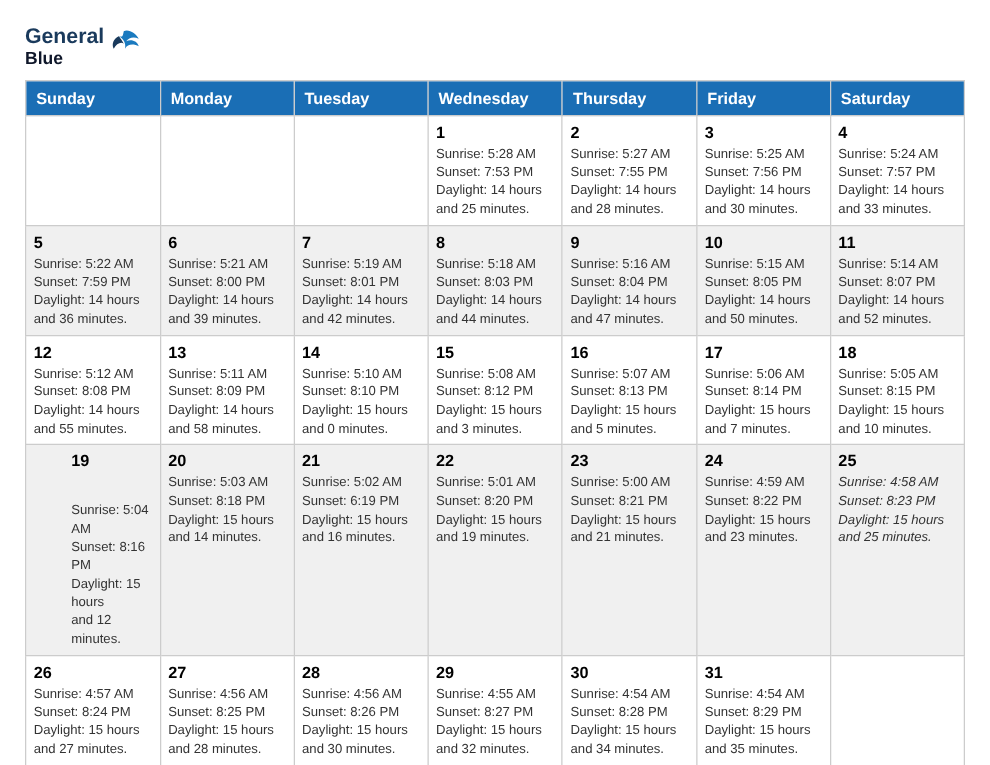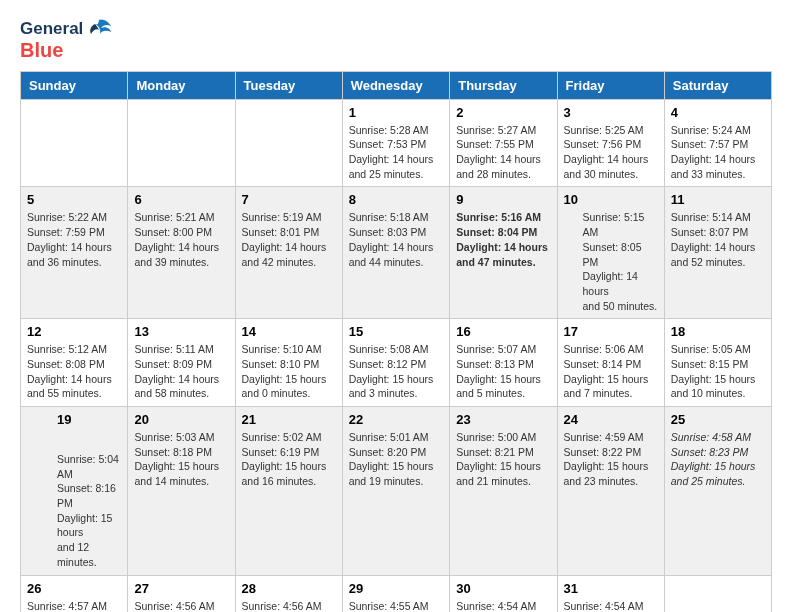--- a/index.html
+++ b/index.html
@@ -67,40 +67,41 @@
     .day-info {
       color: #333;
       line-height: 1.4;
       font-size: 10.5px;
     }
     .empty-cell {
       background: #fff;
     }
     .logo-wrapper {
       display: flex;
+      align-items: center;
     }
     .logo-text {
       display: inline-flex;
       flex-direction: column;
       line-height: 1.1;
     }
     .bird-svg {
       margin-left: 2px;
       margin-top: -4px;
     }
   </style>
 </head>
 <body>
 
 <div class="header">
   <div class="logo">
     <div class="logo-wrapper">
       <div class="logo-text">
         <span style="font-size:17px;font-weight:bold;color:#1a3a5c;">General</span>
-        <span style="font-size:20px;font-weight:bold;color:#ef4444;">Blue</span>
+        <span style="font-size:14px;font-weight:bold;color:#0f172a;">Blue</span>
       </div>
       <svg class="bird-svg" width="28" height="28" viewBox="0 0 28 28">
         <path d="M14 4 C18 2, 24 6, 26 10 C22 8, 18 9, 16 12 C20 10, 25 12, 26 16 C22 14, 17 14, 15 18 C16 14, 14 10, 10 8 C12 8, 13 10, 14 4Z" fill="#1a7abf"></path>
         <path d="M10 8 C6 10, 4 14, 6 18 C8 14, 12 12, 14 14 C12 10, 10 8, 10 8Z" fill="#1a3a5c"></path>
       </svg>
     </div>
   </div>
   <div class="title-block">
     <div class="month-title"></div>
     <div class="location"></div>
@@ -177,28 +178,28 @@
         </td>
         <td style="background: rgb(240, 240, 240);">
           <div class="day-number">8</div>
           <div class="day-info" style="white-space: pre-line;">Sunrise: 5:18 AM
 Sunset: 8:03 PM
 Daylight: 14 hours
 and 44 minutes.</div>
         </td>
         <td style="background: rgb(240, 240, 240);">
           <div class="day-number">9</div>
-          <div class="day-info" style="white-space: pre-line; font-weight: bold;">Sunrise: 5:16 AM
+          <div class="day-info" style="white-space: pre-line;">Sunrise: 5:16 AM
 Sunset: 8:04 PM
 Daylight: 14 hours
 and 47 minutes.</div>
         </td>
         <td style="background: rgb(240, 240, 240);">
           <div class="day-number">10</div>
-          <div class="day-info" style="white-space: pre-line; margin-left: 19px;">Sunrise: 5:15 AM
+          <div class="day-info" style="white-space: pre-line;">Sunrise: 5:15 AM
 Sunset: 8:05 PM
 Daylight: 14 hours
 and 50 minutes.</div>
         </td>
         <td style="background: rgb(240, 240, 240);">
           <div class="day-number">11</div>
           <div class="day-info" style="white-space: pre-line;">Sunrise: 5:14 AM
 Sunset: 8:07 PM
 Daylight: 14 hours
 and 52 minutes.</div>

